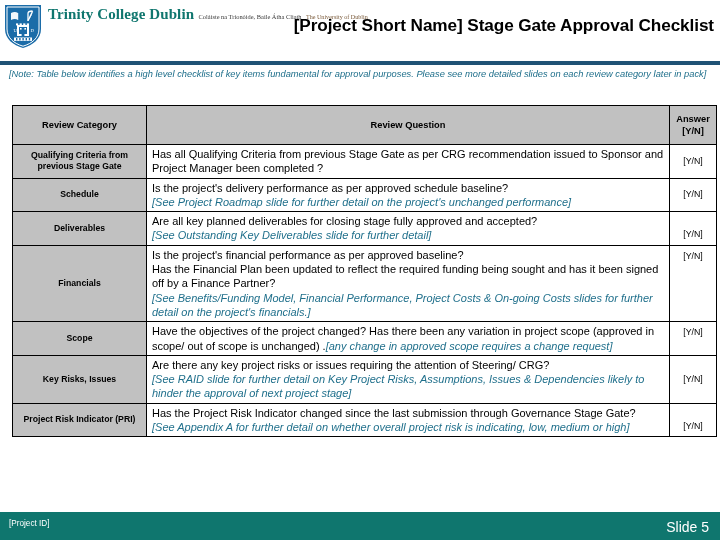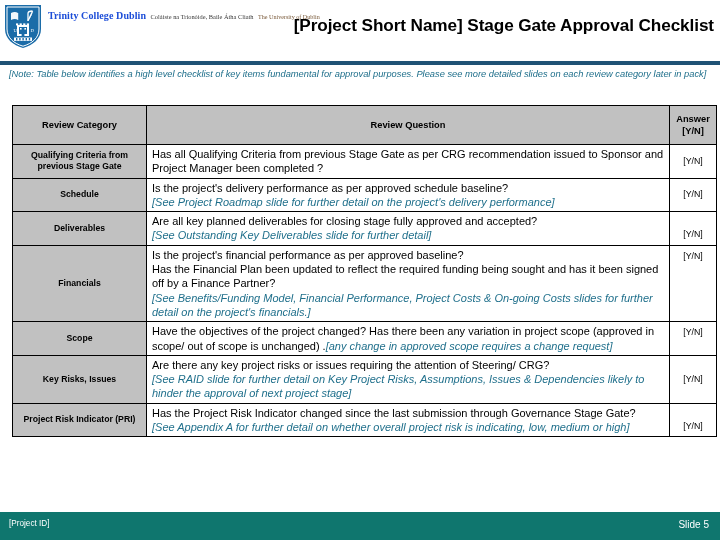--- a/index.html
+++ b/index.html
@@ -18,21 +18,21 @@
   .logo{
     position:absolute;left:3px;top:3px;
     display:flex;align-items:flex-start;gap:5px;
   }
   .crest{
     width:40px;height:46px;flex:none;position:relative;
   }
   .logo-text{padding-top:2px;}
   .logo-name{
     font-family:"Liberation Serif", serif;
-    font-size:10px;font-weight:bold;color:#1d4ed8;
+    font-size:15px;font-weight:bold;color:#0f766e;
     letter-spacing:.1px;line-height:1.05;white-space:nowrap;margin-top:38px;
   }
   .logo-irish{
     font-family:"Liberation Serif", serif;
     font-size:6.4px;color:#3a3a3a;white-space:nowrap;
     line-height:1.25;margin-top:1px;
   }
   .logo-sub{
     font-family:"Liberation Serif", serif;
     font-size:6.1px;color:#7a5a3a;white-space:nowrap;
@@ -99,21 +99,21 @@
   .footer{
     position:absolute;left:0;bottom:0;width:720px;height:28px;
     background:#0f766e;
   }
   .footer-left{
     position:absolute;left:9px;top:7px;
     font-size:8.2px;color:#ffffff;
   }
   .footer-right{
     position:absolute;right:11px;top:7px;
-    font-size:10px;color:#ffffff;
+    font-size:14px;color:#ffffff;
   }
 </style>
 </head>
 <body>
 
 <div class="header">
 
   <div class="logo">
     <span class="crest">
       <svg width="40" height="46" viewBox="0 0 40 46">
@@ -200,21 +200,21 @@
       <td class="q">
         <span class="q-line">Has all Qualifying Criteria from previous Stage Gate as per CRG recommendation issued to Sponsor and Project Manager been completed ?</span>
       </td>
       <td class="ans">[Y/N]</td>
     </tr>
 
     <tr>
       <td class="cat">Schedule</td>
       <td class="q">
         <span class="q-line">Is the project's delivery performance as per approved schedule baseline?</span>
-        <span class="q-line q-note">[See Project Roadmap  slide for further detail on the project's delivery performance]</span>
+        <span class="q-line q-note">[See Project Roadmap  slide for further detail on the project's unchanged performance]</span>
       </td>
       <td class="ans">[Y/N]</td>
     </tr>
 
     <tr>
       <td class="cat">Deliverables</td>
       <td class="q">
         <span class="q-line">Are all key planned deliverables for closing stage fully approved and accepted?</span>
         <span class="q-line q-note">[See Outstanding Key Deliverables slide for further detail]</span>
       </td>

